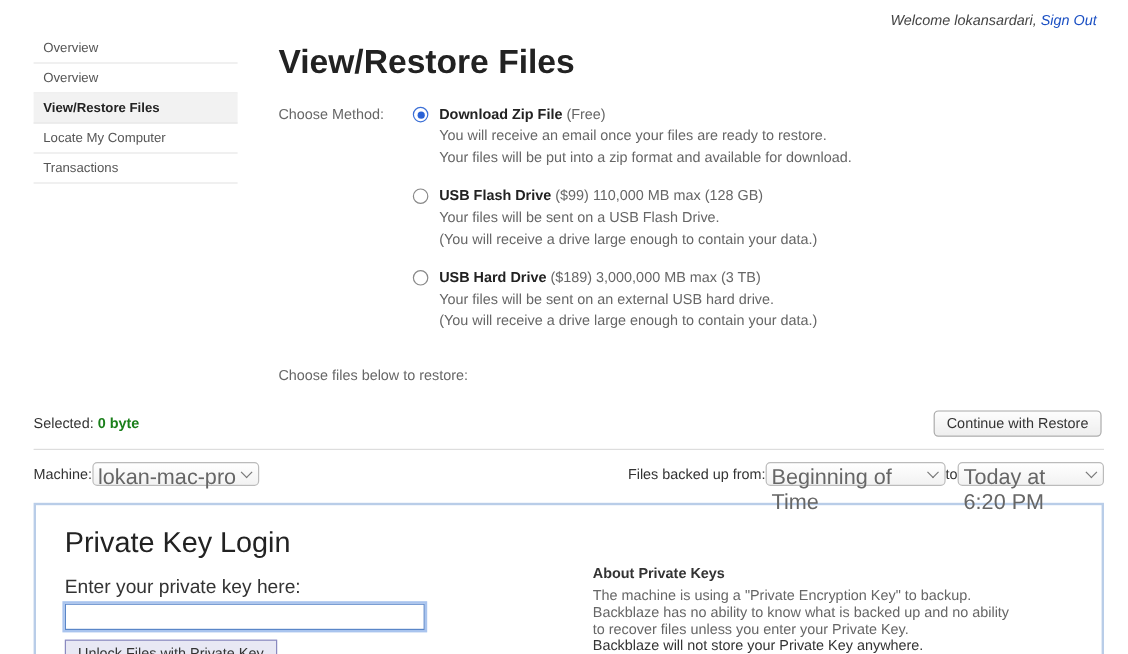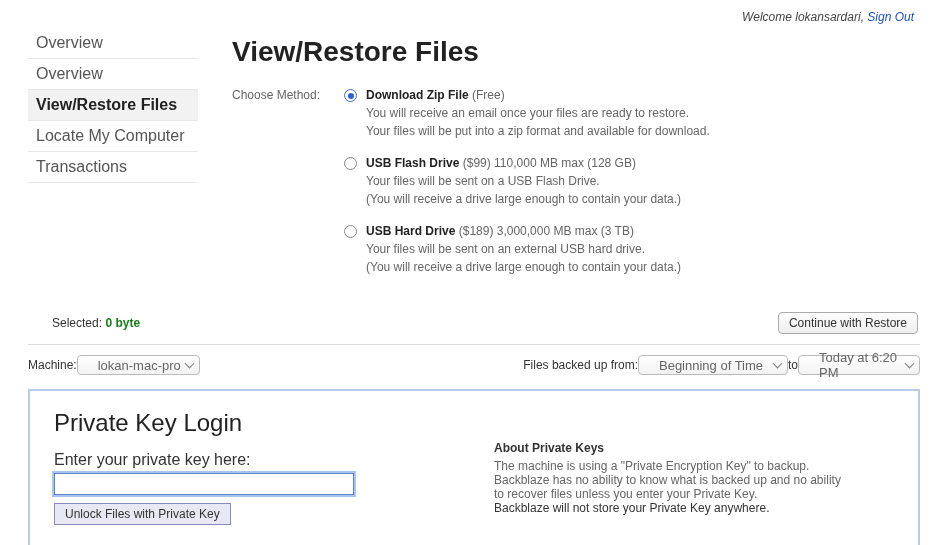--- a/index.html
+++ b/index.html
@@ -15,21 +15,21 @@
   .header-row { text-align: right; font-size: 12px; color: #444; padding-right: 6px; margin-bottom: 4px; font-style: italic; }
   .header-row a { color: #1a4fc3; text-decoration: none; cursor: pointer; }
   .layout { display: flex; }
   .sidebar { width: 170px; flex-shrink: 0; }
   .sidebar ul { list-style: none; margin: 0; padding: 0; }
   .sidebar li {
     padding: 6px 8px;
     border-bottom: 1px solid #e7e7e7;
     color: #555;
     cursor: pointer;
-    font-size: 16px;
+    font-size: 11px;
   }
   .sidebar li.active { font-weight: bold; background: #f2f2f2; color: #222; }
   .main { flex: 1; padding-left: 34px; }
   h1 { font-size: 28px; font-weight: 600; margin: 8px 0 20px 0; color: #222; letter-spacing: 0px; }
   .method-row { display: flex; margin-bottom: 14px; }
   .method-label { width: 112px; flex-shrink: 0; color: #666; font-size: 12px; }
   .method-options { flex: 1; }
   .opt { display: flex; margin-bottom: 16px; }
   .opt .radio-wrap { width: 22px; flex-shrink: 0; padding-top: 1px; }
   .opt .radio-dot {
@@ -43,36 +43,36 @@
   }
   .opt-body { font-size: 12px; color: #666; }
   .opt-title { color: #222; font-weight: bold; font-size: 12px; display: inline; }
   .opt-price { color: #666; font-weight: normal; }
   .opt-desc { margin-top: 2px; line-height: 1.5; }
   .choose-line { font-size: 12px; color: #666; margin: 4px 0 16px 0; }
   .selected-row {
     display: flex; justify-content: space-between; align-items: center;
     border-bottom: 1px solid #ddd; padding: 0 2px 10px 0; margin-top: 6px;
   }
-  .selected-row .sel { font-size: 12px; color: #333; margin-left: 24px; }
+  .selected-row .sel { font-size: 12px; color: #333; }
   .selected-row .sel b { color: #1a7f1a; font-weight: bold; }
   .btn {
     font-size: 12px; padding: 3px 10px; border: 1px solid #aaa;
     background: linear-gradient(#fdfdfd,#eee); border-radius: 4px;
     color: #333; cursor: pointer;
   }
   .filters {
     display: flex; align-items: center; 
     padding: 10px 0 14px 0; font-size: 12px; color: #333;
   }
   .filters .spacer { flex: 1; }
   .select {
-    font-size: 13px; padding: 1px 18px 1px 20px; border: 1px solid #bbb;
+    font-size: 18px; padding: 1px 18px 1px 4px; border: 1px solid #bbb;
     border-radius: 4px; background: linear-gradient(#fff,#f2f2f2);
-    color: #666; position: relative; display: inline-flex; align-items: center; cursor: pointer;
+    color: #666; position: relative; display: inline-flex; align-items: flex-start; cursor: pointer;
     height: 20px;
   }
   .select::after {
     content: ""; position: absolute; right: 6px; top: 50%; width: 6px; height: 6px;
     transform: translateY(-70%) rotate(45deg);
     border-right: 1px solid #777; border-bottom: 1px solid #777;
     pointer-events: none;
   }
   .pk-box {
     border: 2px solid #b9cde8; padding: 18px 24px 22px 24px;
@@ -154,20 +154,21 @@
               <div class="opt-desc">
                 <div>Your files will be sent on an external USB hard drive.</div>
                 <div>(You will receive a drive large enough to contain your data.)</div>
               </div>
             </div>
           </div>
 
         </div>
       </div>
 
+      <div class="choose-line">Choose files below to restore:</div>
     </div>
   </div>
 
   <div class="selected-row">
     <div class="sel">
       <span>Selected: </span><b>0 byte</b>
     </div>
     <button class="btn">Continue with Restore</button>
   </div>
 

